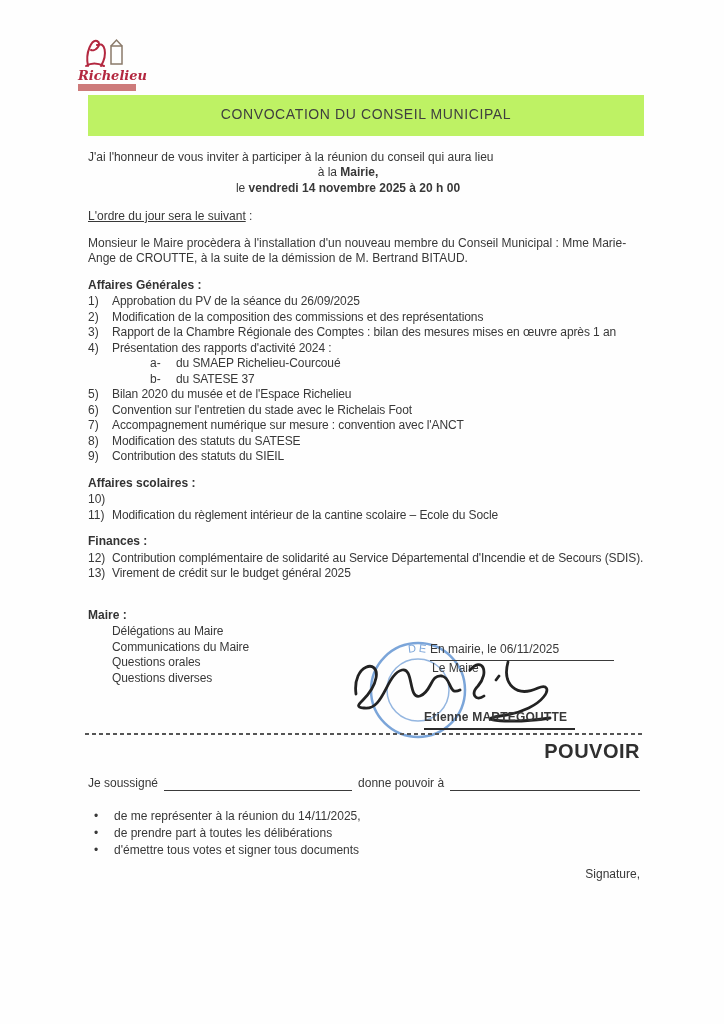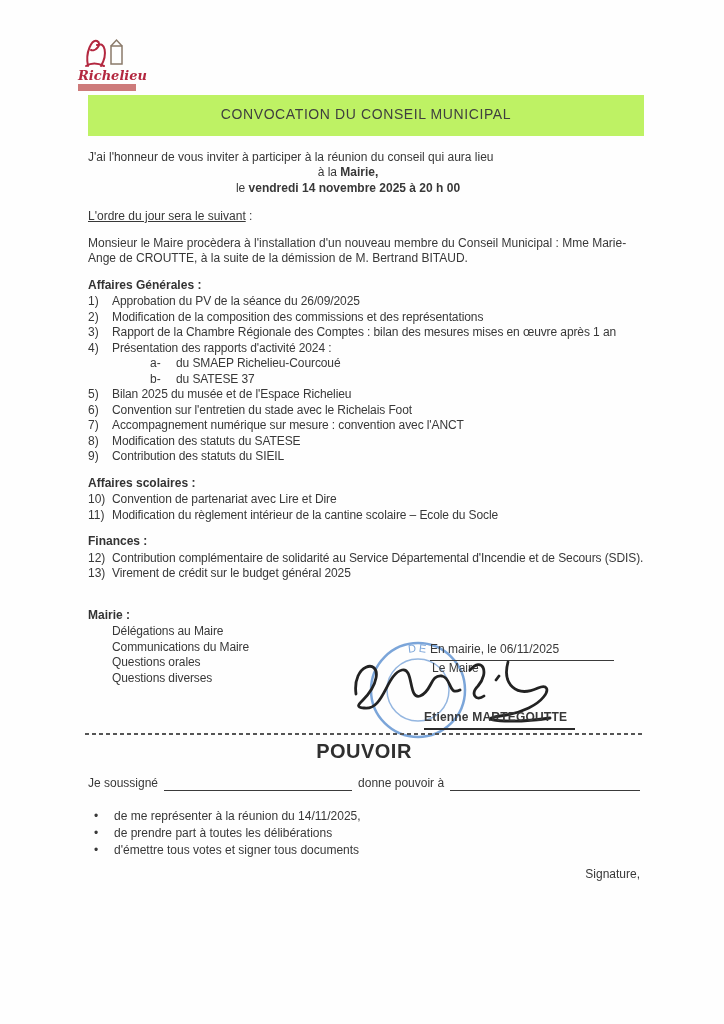--- a/index.html
+++ b/index.html
@@ -50,21 +50,21 @@
   .role { position:absolute; left:432px; top:25px; }
   .scribble { position:absolute; left:350px; top:8px; }
   .signer { position:absolute; left:424px; top:74px; border-bottom:2px solid #2a2a2a;
             padding:0 8px 2px 0; letter-spacing:.2px; }
 
   .divider { position:absolute; top:733px; left:85px; right:82px; height:2px;
              background:repeating-linear-gradient(90deg,#555 0 4px,transparent 4px 7px); }
 
   
   .pouvoir { position:absolute; top:744px; left:88px; right:84px; }
-  .pouvoir h2 { margin:0; text-align:center; font-size:20px; letter-spacing:.5px; color:#2f2f2f; }
+  .pouvoir h2 { margin:0; text-align:right; font-size:20px; letter-spacing:.5px; color:#2f2f2f; }
   .fill-row { display:flex; align-items:flex-end; margin-top:16px; gap:6px; }
   .blank { border-bottom:1px solid #3a3a3a; height:14px; display:inline-block; }
   .b1 { width:188px; } .b2 { flex:1; }
   .bullets { margin-top:17px; }
   .bullet-row { display:flex; gap:12px; line-height:17px; margin-left:6px; }
   .dot { width:8px; }
   .sig-label { margin-left:357px; margin-top:8px;text-align:right; }
 </style>
 </head>
 <body>
@@ -125,21 +125,21 @@
             <span class="txt">du SMAEP Richelieu-Courcoué</span>
           </div>
 
           <div class="agenda-row" data-variant="sub">
             <span class="num">b-</span>
             <span class="txt">du SATESE 37</span>
           </div>
 
           <div class="agenda-row" data-variant="main">
             <span class="num">5)</span>
-            <span class="txt">Bilan 2025 du musée et de l'Espace Richelieu</span>
+            <span class="txt">Bilan 2020 du musée et de l'Espace Richelieu</span>
           </div>
 
           <div class="agenda-row" data-variant="main">
             <span class="num">6)</span>
             <span class="txt">Convention sur l'entretien du stade avec le Richelais Foot</span>
           </div>
 
           <div class="agenda-row" data-variant="main">
             <span class="num">7)</span>
             <span class="txt">Accompagnement numérique sur mesure : convention avec l'ANCT</span>
@@ -156,21 +156,20 @@
           </div>
         </div>
     </section>
 
     <section class="sec">
       <h3 class="sec-h">Affaires scolaires :</h3>
       <div>
 
           <div class="agenda-row" data-variant="main">
             <span class="num">10)</span>
-            <span class="txt">Convention de partenariat avec Lire et Dire</span>
           </div>
 
           <div class="agenda-row" data-variant="main">
             <span class="num">11)</span>
             <span class="txt">Modification du règlement intérieur de la cantine scolaire – Ecole du Socle</span>
           </div>
         </div>
     </section>
 
     <section class="sec">
@@ -183,21 +182,21 @@
           </div>
 
           <div class="agenda-row" data-variant="main">
             <span class="num">13)</span>
             <span class="txt">Virement de crédit sur le budget général 2025</span>
           </div>
         </div>
     </section>
 
     <section class="sec sec-divers">
-      <h3 class="sec-h">Mairie :</h3>
+      <h3 class="sec-h">Maire :</h3>
       <div>
 
           <div class="agenda-row" data-variant="plain">
 
             <span class="txt">Délégations au Maire</span>
           </div>
 
           <div class="agenda-row" data-variant="plain">
 
             <span class="txt">Communications du Maire</span>

